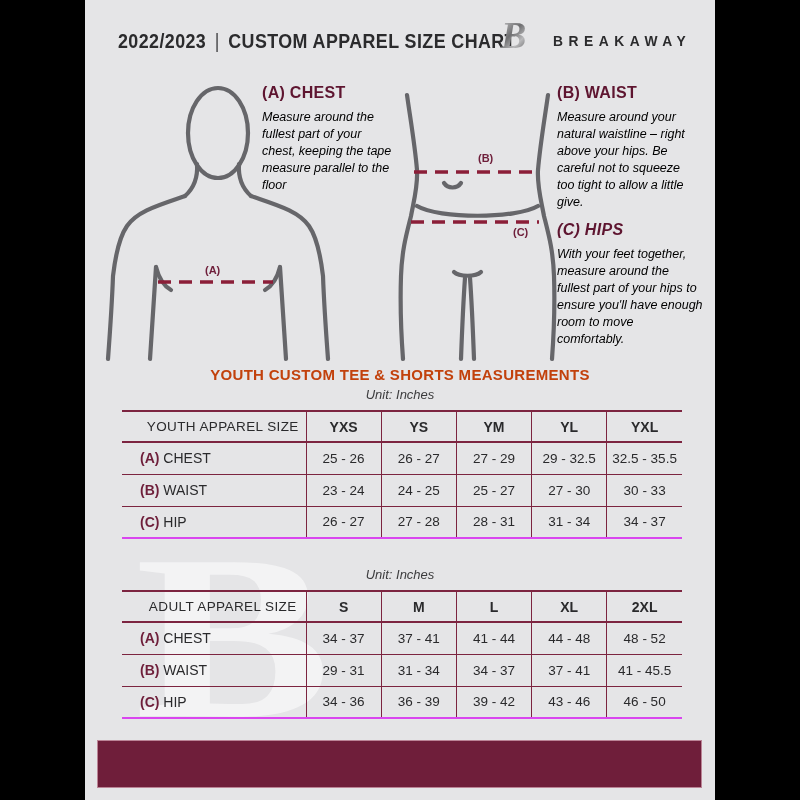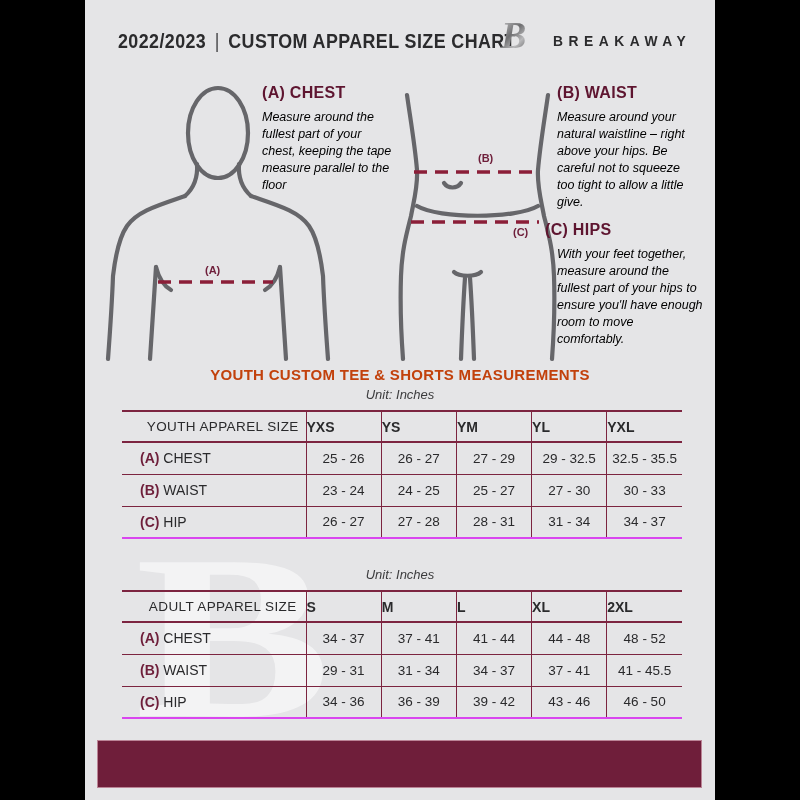--- a/index.html
+++ b/index.html
@@ -41,21 +41,21 @@
     color:#5e1530; letter-spacing:0.3px; white-space:nowrap;
   }
   .inst-body {
     position:absolute; font-size:12.5px; font-style:italic;
     color:#000000; line-height:1.36;
   }
   #instA-head { left:177px; top:84px; }
   #instA-body { left:177px; top:109px; width:134px; }
   #instB-head { left:472px; top:84px; }
   #instB-body { left:472px; top:109px; width:136px; }
-  #instC-head { left:460px; top:221px; }
+  #instC-head { left:472px; top:221px;font-style:italic; }
   #instC-body { left:472px; top:246px; width:146px; }
   .marker {
     position:absolute; font-size:11px; font-weight:700; color:#6e1e3a;
   }
   #markerA { left:120px; top:264px; }
   #markerB { left:393px; top:152px; }
   #markerC { left:428px; top:226px; }
   .figures { position:absolute; left:0; top:78px; width:630px; height:290px; }
   
   .watermark {
@@ -83,21 +83,21 @@
   }
   #youth-table { top:410px; }
   #adult-table { top:590px; }
   .size-table thead tr { border-top:2px solid #7c2440; border-bottom:2px solid #7c2440; }
   .size-table tbody tr { border-bottom:1.5px solid #7c2440; }
   .size-table tbody tr:last-child { border-bottom:2px solid #d946ef; }
   .size-table th, .size-table td {
     border-left:1.5px solid #7c2440; color:#2a2a2c;
   }
   .size-table th:first-child, .size-table td:first-child { border-left:none; }
-  .size-table th { height:31px; font-size:14px; font-weight:700; text-align:left; }
+  .size-table th { height:31px; font-size:14px; font-weight:700; text-align:center; }
   .size-table td { height:32px; font-size:13.5px; text-align:center; }
   .size-table .lbl-hdr {
     text-align:center; padding-left:18px; font-weight:400;
     font-size:13.5px; letter-spacing:0.4px;
   }
   .size-table .lbl-cell { text-align:left; padding-left:18px; font-size:14px; }
   .lbl-prefix { color:#6e1e3a; font-weight:700; }
   
   .footer {
     position:absolute; left:12px; top:740px; width:605px; height:48px;

